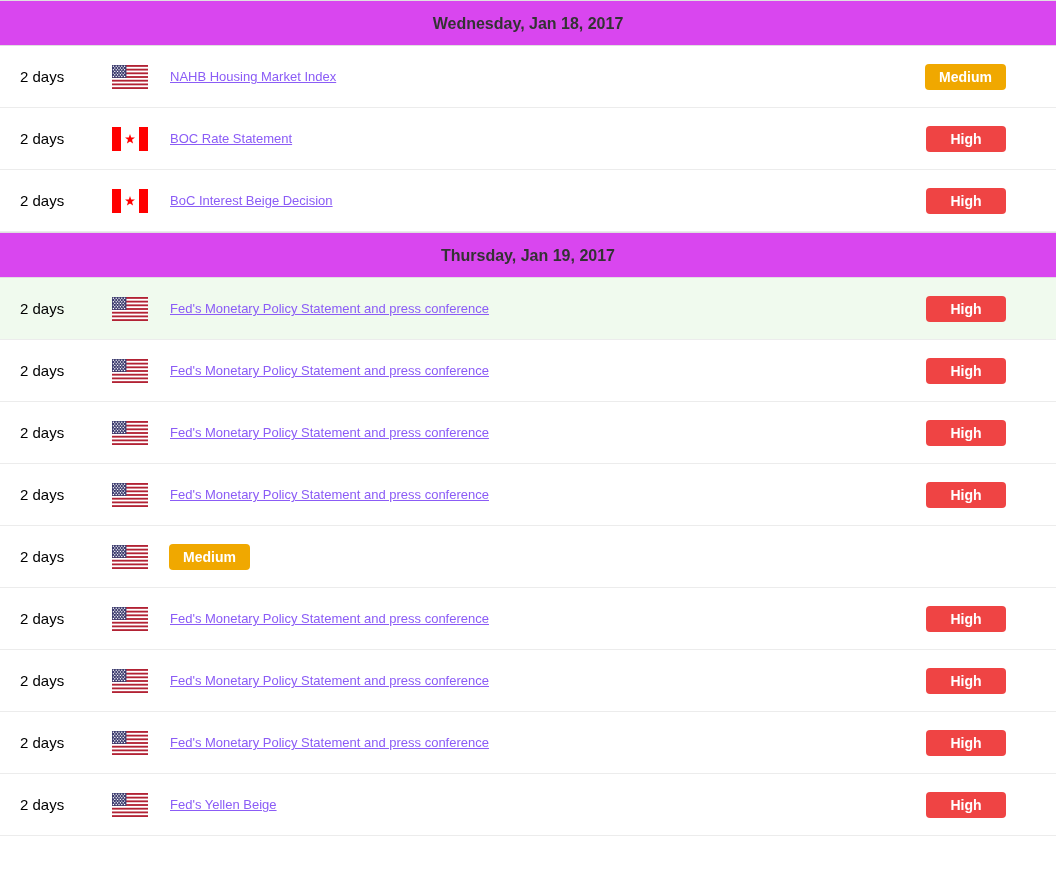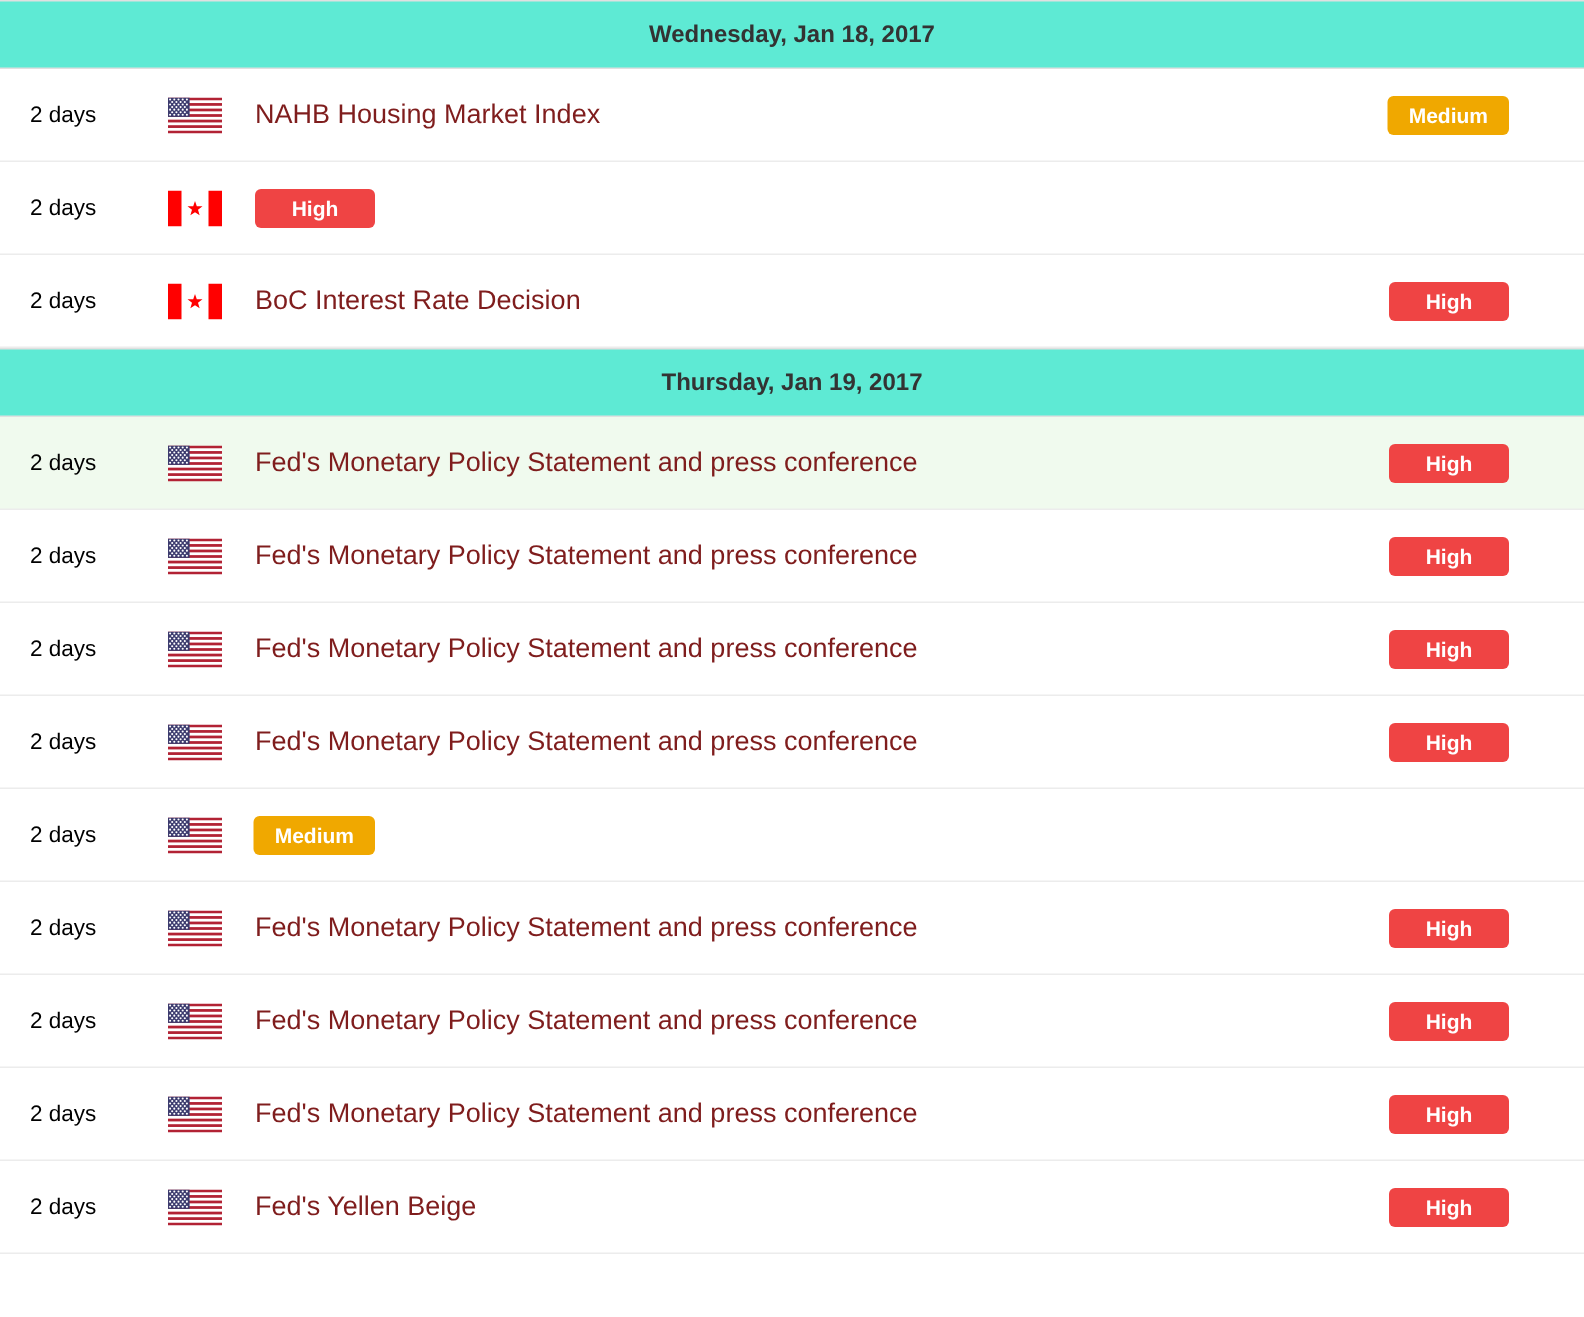--- a/index.html
+++ b/index.html
@@ -10,21 +10,21 @@
       color: #333;
     }
     .container {
       width: 1056px;
       background: #fff;
       min-height: 878px;
     }
     .date-header {
       text-align: center;
       padding: 14px 0 12px;
-      background: #5eead4;
+      background: #d946ef;
       font-weight: bold;
       font-size: 16px;
       color: #333;
       border-top: 1px solid #e0e0e0;
       border-bottom: 1px solid #e0e0e0;
     }
     .event-row {
       display: flex;
       align-items: center;
       padding: 12px 20px;
@@ -48,23 +48,24 @@
       justify-content: center;
       flex-shrink: 0;
     }
     
     .flag-svg {
       width: 36px;
       height: 24px;
     }
     .event-name-col {
       flex: 1;
-      font-size: 18px;
-      color: #7f1d1d;
+      font-size: 13px;
+      color: #8b5cf6;
       padding-left: 10px;
+      text-decoration: underline;
     }
     .badge-col {
       width: 120px;
       display: flex;
       align-items: flex-start;
       justify-content: flex-end;
       flex-shrink: 0;
       padding-right: 30px;
     }
     .badge {
@@ -147,37 +148,38 @@
       <div class="flag-col">
         <svg class="flag-svg" viewBox="0 0 36 24" xmlns="http://www.w3.org/2000/svg">
     <rect width="36" height="24" fill="white"></rect>
     <rect width="9" height="24" fill="#FF0000"></rect>
     <rect x="27" width="9" height="24" fill="#FF0000"></rect>
     <g transform="translate(18,12)" fill="#FF0000">
       <polygon points="0,-5 1.2,-1.5 5,-1.5 2,0.8 3.1,4.5 0,2.5 -3.1,4.5 -2,0.8 -5,-1.5 -1.2,-1.5"></polygon>
     </g>
   </svg>
       </div>
+      <div class="event-name-col">BOC Rate Statement</div>
       <div class="badge-col">
         <span class="badge badge-high">High</span>
       </div>
     </div>
     <div class="event-row">
       <div class="time-col">2 days</div>
       <div class="flag-col">
         <svg class="flag-svg" viewBox="0 0 36 24" xmlns="http://www.w3.org/2000/svg">
     <rect width="36" height="24" fill="white"></rect>
     <rect width="9" height="24" fill="#FF0000"></rect>
     <rect x="27" width="9" height="24" fill="#FF0000"></rect>
     <g transform="translate(18,12)" fill="#FF0000">
       <polygon points="0,-5 1.2,-1.5 5,-1.5 2,0.8 3.1,4.5 0,2.5 -3.1,4.5 -2,0.8 -5,-1.5 -1.2,-1.5"></polygon>
     </g>
   </svg>
       </div>
-      <div class="event-name-col">BoC Interest Rate Decision</div>
+      <div class="event-name-col">BoC Interest Beige Decision</div>
       <div class="badge-col">
         <span class="badge badge-high">High</span>
       </div>
     </div>
     <div class="date-header">Thursday, Jan 19, 2017</div>
     <div class="event-row highlighted">
       <div class="time-col">2 days</div>
       <div class="flag-col">
         <svg class="flag-svg" viewBox="0 0 36 24" xmlns="http://www.w3.org/2000/svg">
     <rect width="36" height="24" fill="#B22234"></rect>

